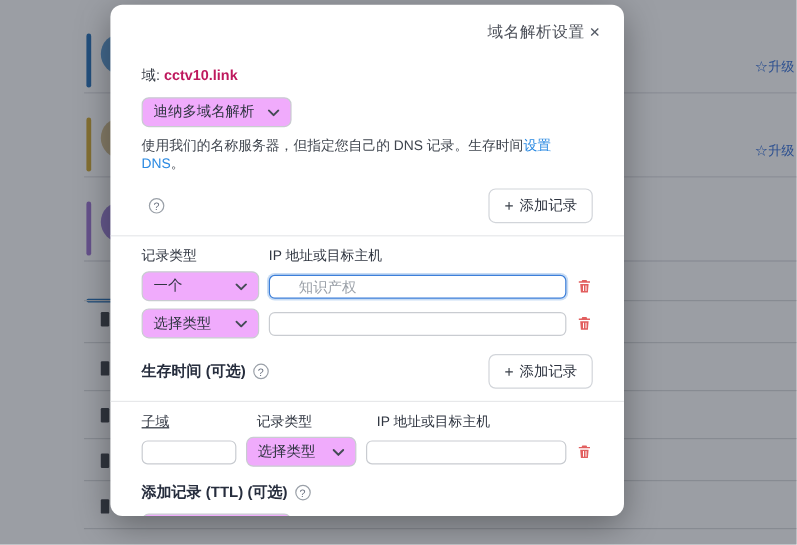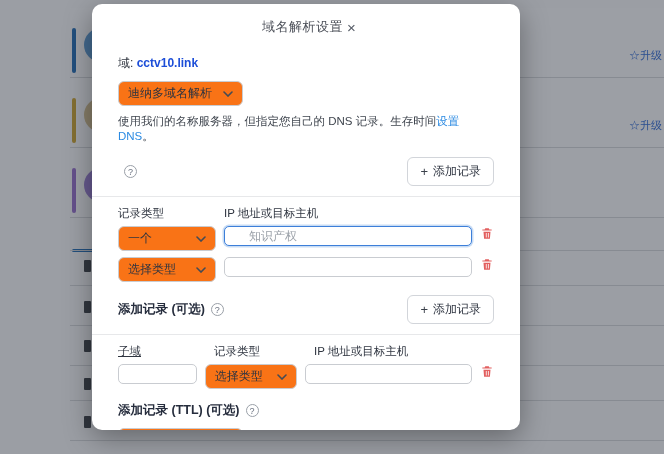--- a/index.html
+++ b/index.html
@@ -19,50 +19,50 @@
   .bg-tabbar { position:absolute; left:72px; top:249px; width:24px; height:3px; background:#1f6cb5; border-radius:2px; }
   .bg-frag { position:absolute; left:84px; width:7px; height:12px; background:#3a3d43; border-radius:1px; }
   .scrim { position:absolute; inset:0; background:rgba(40,46,58,0.46); }
 
   
   .modal {
     position:absolute; left:92px; top:4px; width:428px; height:426px;
     background:#fff; border-radius:10px; box-shadow:0 8px 28px rgba(0,0,0,.35);
     color:#3c424b; font-size:12px; overflow:hidden;
   }
-  .m-head { display:flex; justify-content:center; align-items:flex-start; padding:14px 16px 6px 26px; }
+  .m-head { display:flex; justify-content:flex-end; align-items:flex-start; padding:14px 16px 6px 26px; }
   .m-title { font-size:13px; color:#4a4e57; letter-spacing:.5px; }
   .m-close { font-size:15px; color:#555b66; line-height:1; cursor:pointer; padding:2px 4px; }
   .px { padding-left:26px; padding-right:26px; }
   .domain-line { margin-top:12px; font-size:12px; color:#343a44; }
-  .domain-line b { color:#1d4ed8; }
+  .domain-line b { color:#be185d; }
   .selectbox {
     display:inline-flex; align-items:center; justify-content:space-between;
-    height:25px; border:1px solid #c9ccd1; border-radius:6px; background:#f97316;
+    height:25px; border:1px solid #c9ccd1; border-radius:6px; background:#f0abfc;
     padding:0 9px; font-size:12px; color:#2e3440; cursor:pointer;
   }
   .sel-resolver, .sel-ttl { width:125px; margin-top:9px; }
   .desc { margin-top:8px; font-size:11.5px; color:#3f454e; }
   .desc a { color:#2b8ae2; text-decoration:none; cursor:pointer; }
   .sec-head { margin-top:13px; display:flex; align-items:center; }
   .sec-title { font-weight:bold; font-size:12.5px; color:#262d3d; }
   .help {
     display:inline-flex; align-items:center; justify-content:center;
     width:13px; height:13px; margin-left:6px; border:1px solid #9aa0a8; border-radius:50%;
     font-size:9px; color:#6b7280; flex:0 0 auto;
   }
   .add-btn {
     margin-left:auto; display:inline-flex; align-items:center; gap:5px;
     border:1px solid #d2d5da; border-radius:6px; background:#fff; cursor:pointer;
     padding:5px 12px; font-size:12px; color:#2e3440; font-family:inherit;
   }
   .add-btn .plus { font-size:13px; color:#3a404a; }
   .hr { height:1px; background:#e7e8ea; margin:10px 0 0 0; }
   .col-labels { display:flex; margin-top:9px; font-size:11.5px; color:#2f3540; }
-  .rec-row { display:flex; align-items:flex-start; gap:8px; margin-top:5px; }
+  .rec-row { display:flex; align-items:center; gap:8px; margin-top:5px; }
   .rec-row + .rec-row { margin-top:6px; }
   .sel-type { width:98px; flex:0 0 auto; }
   .sel-type-sub { width:92px; flex:0 0 auto; }
   input.ti {
     flex:1 1 auto; height:20px; border:1px solid #c9ccd1; border-radius:5px;
     padding:0 24px; font-size:12px; color:#2e3440; font-family:inherit; outline:none; min-width:0;
   }
   input.ti::placeholder { color:#9aa0a8; }
   input.ti.focused { border:1px solid #3d7fd9; box-shadow:0 0 0 1.5px rgba(98,154,224,.35); }
   .trash { flex:0 0 auto; display:inline-flex; cursor:pointer; }
@@ -165,21 +165,21 @@
     </div>
     <input class="ti" type="text" placeholder="" style="">
     <span class="trash">
       <svg width="14" height="15" viewBox="0 0 24 24">
           <path fill="#e25f5f" d="M9 3h6l1 2h4v2H4V5h4l1-2zm-3 6h12l-1 12H7L6 9zm4 2v8h1.4v-8H10zm3.6 0v8H15v-8h-1.4z"></path>
         </svg>
     </span>
   </div>
 
   <div class="px sec-head">
-    <span class="sec-title">添加记录 (可选)</span>
+    <span class="sec-title">生存时间 (可选)</span>
     <span class="help">?</span>
     <button class="add-btn">
       <span class="plus">+</span>
       <span>添加记录</span>
     </button>
   </div>
   <div class="hr"></div>
 
   <div class="px col-labels">
     <span style="width:96px;text-decoration:underline;">子域</span>

